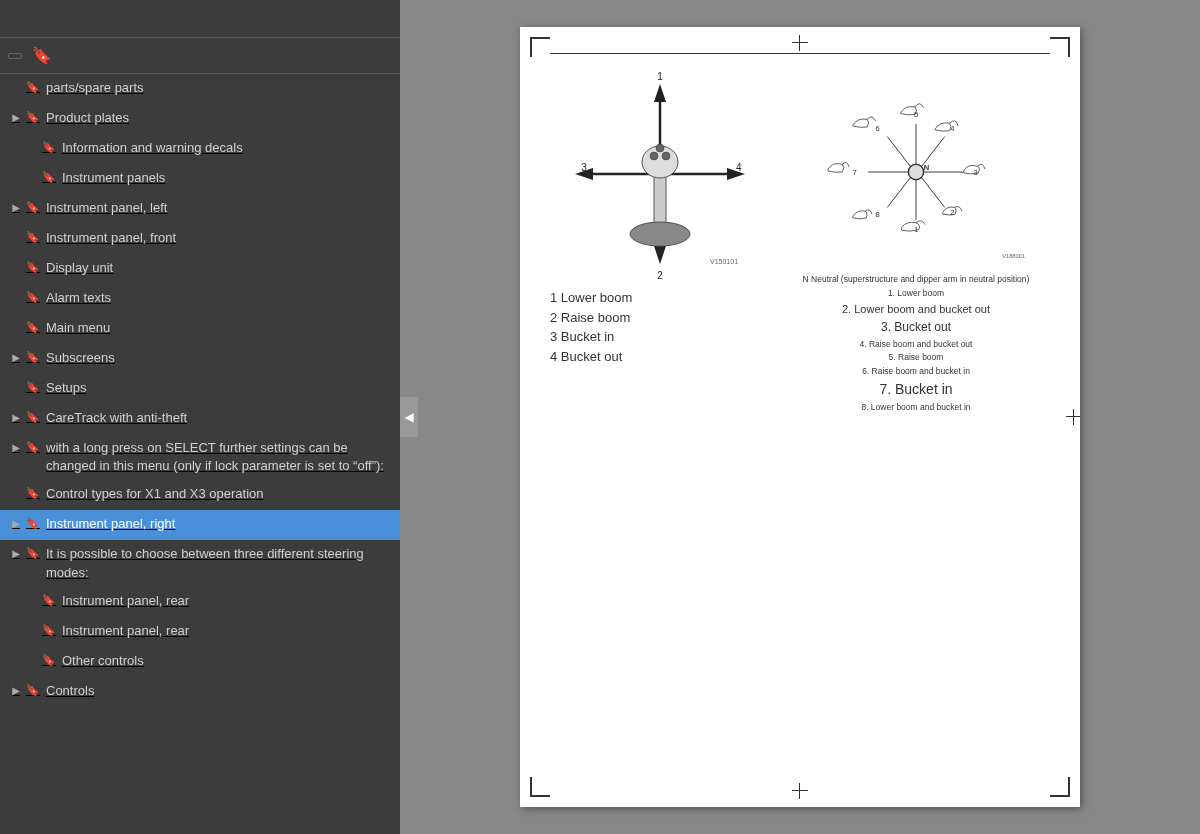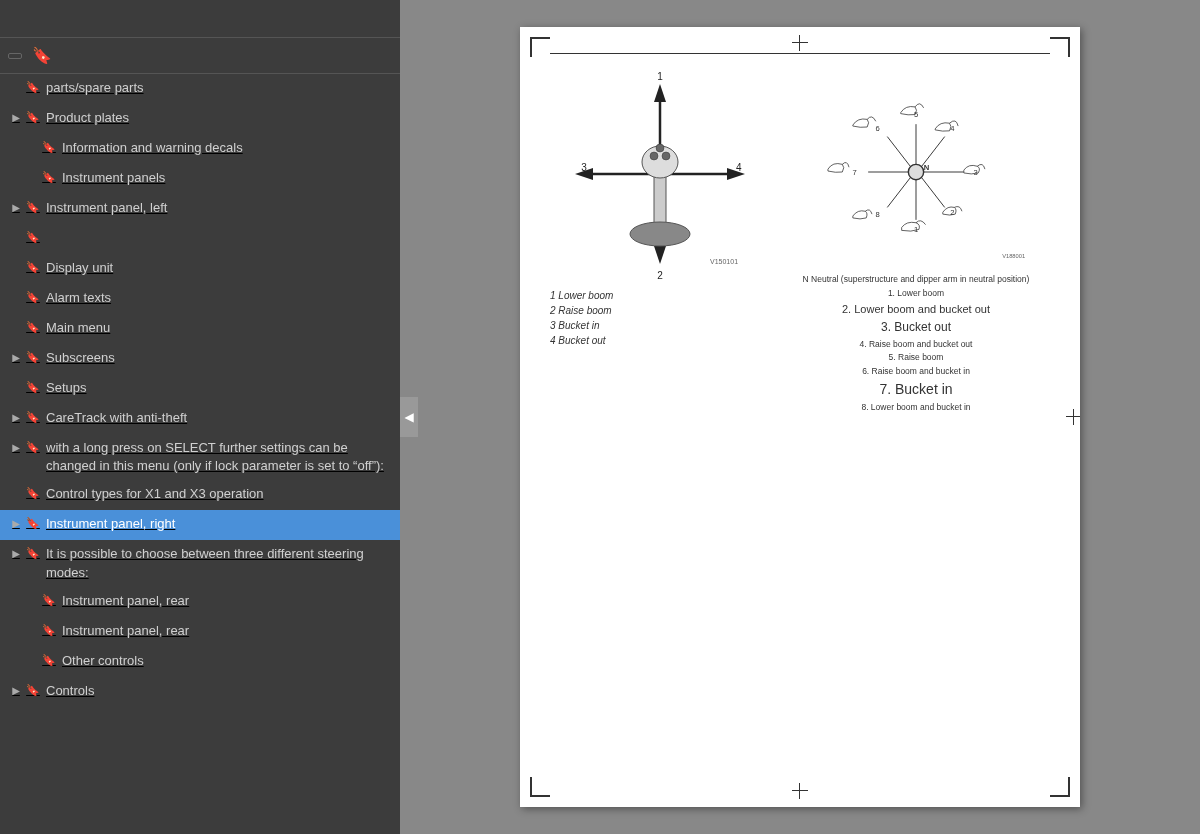--- a/index.html
+++ b/index.html
@@ -277,24 +277,23 @@
     }
 
     .lever-caption-title {
       font-size: 10px;
       font-weight: bold;
       color: #333;
       margin-bottom: 2px;
     }
 
     .lever-caption-item {
-      font-size: 10px;
+      font-size: 13px;
       color: #333;
       line-height: 1.5;
-      font-style: italic;
     }
 
     .right-lever-title {
       font-size: 12px;
       font-weight: bold;
       color: #222;
       text-align: center;
       margin-bottom: 6px;
     }
 
@@ -358,20 +357,21 @@
         <span class="bookmark-text">Instrument panels</span>
       </div>
       <div class="bookmark-item">
         <span class="chevron closed"></span>
         <span class="bookmark-icon"></span>
         <span class="bookmark-text">Instrument panel, left</span>
       </div>
       <div class="bookmark-item">
         <span class="chevron empty" style="visibility: hidden;"></span>
         <span class="bookmark-icon"></span>
+        <span class="bookmark-text">Instrument panel, front</span>
       </div>
       <div class="bookmark-item">
         <span class="chevron empty" style="visibility: hidden;"></span>
         <span class="bookmark-icon"></span>
         <span class="bookmark-text">Display unit</span>
       </div>
       <div class="bookmark-item">
         <span class="chevron empty" style="visibility: hidden;"></span>
         <span class="bookmark-icon"></span>
         <span class="bookmark-text">Alarm texts</span>

